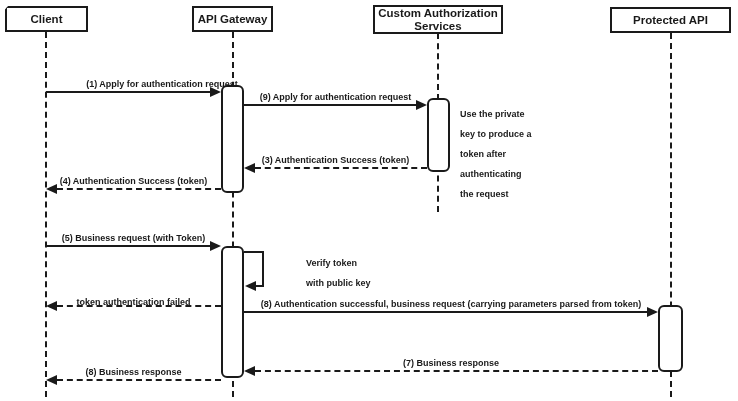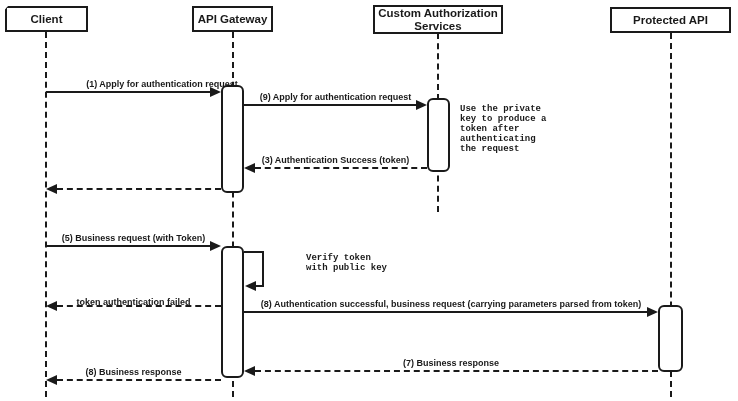--- a/index.html
+++ b/index.html
@@ -68,22 +68,21 @@
     position: absolute;
     font-size: 9px;
     font-weight: bold;
     white-space: nowrap;
     z-index: 6;
     color: #1a1a1a;
   }
   .mlabel.center { text-align: center; }
   .multiline {
     white-space: pre-line;
-    line-height: 10px;
-    font-family: Liberation Mono, monospace;
+    line-height: 20px;
   }
 </style>
 </head>
 <body>
 
 <div id="canvas">
 
   <div class="lifeline" style="left:45px; top:32px; height:365px;"></div>
   <div class="lifeline" style="left:232px; top:32px; height:365px;"></div>
   <div class="lifeline" style="left:437px; top:33px; height:179px;"></div>
@@ -112,20 +111,21 @@
 token after
 authenticating
 the request</div>
 
   <div class="mline dashed" style="left:255px; top:167px; width:172px;"></div>
   <div class="arr left" style="left:244px; top:163px;"></div>
   <div class="mlabel center" style="left:244px; top:155px; width:183px;">(3) Authentication Success (token)</div>
 
   <div class="mline dashed" style="left:57px; top:188px; width:164px;"></div>
   <div class="arr left" style="left:46px; top:184px;"></div>
+  <div class="mlabel center" style="left:46px; top:176px; width:175px;">(4) Authentication Success (token)</div>
 
   <div class="mline" style="left:46px; top:245px; width:166px;"></div>
   <div class="arr right" style="left:210px; top:241px;"></div>
   <div class="mlabel center" style="left:46px; top:233px; width:175px;">(5) Business request (with Token)</div>
 
   <div class="mline" style="left:244px; top:251px; width:20px;"></div>
   <div class="vline" style="left:262px; top:251px; height:35px;"></div>
   <div class="mline" style="left:254px; top:285px; width:10px;"></div>
   <div class="arr left" style="left:245px; top:281px;"></div>
   <div class="mlabel multiline" style="left:270px; top:253px;margin-left:36px;">Verify token

